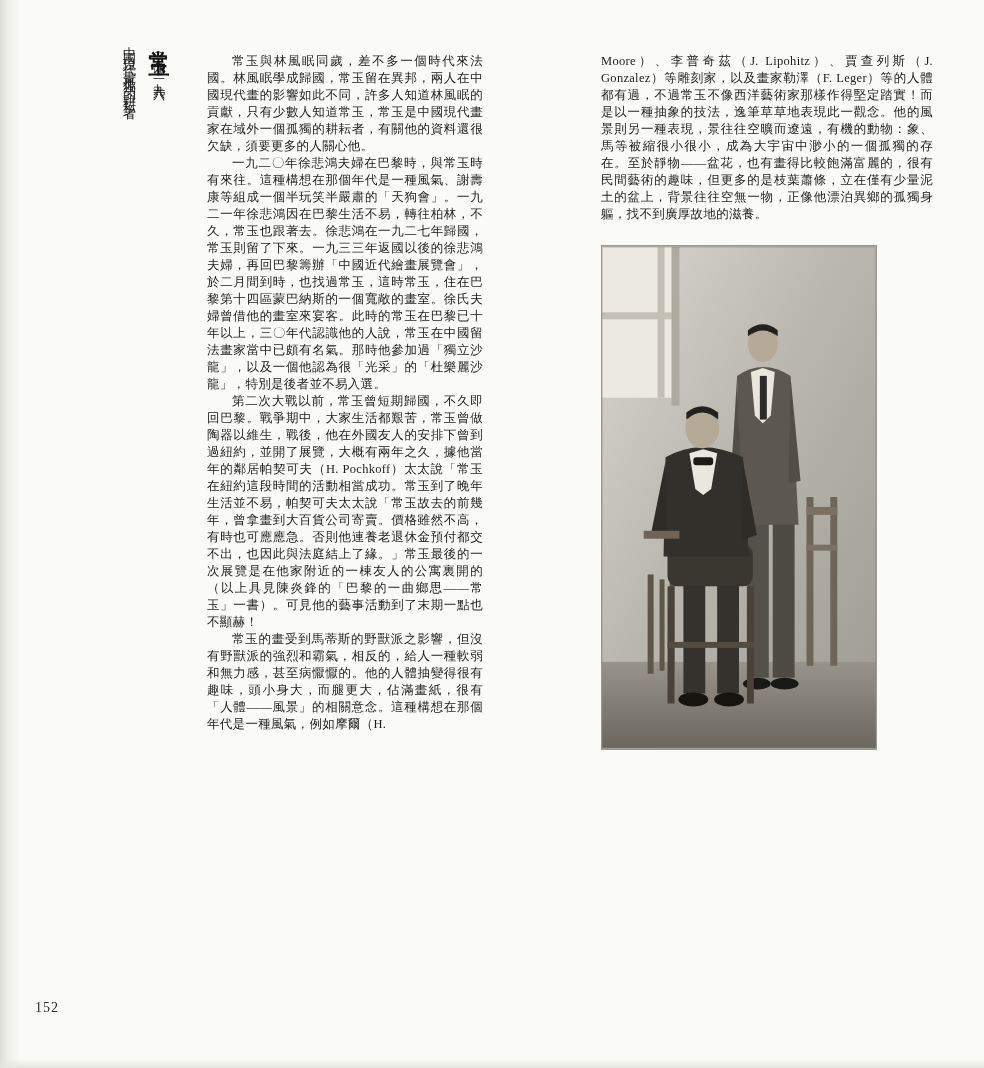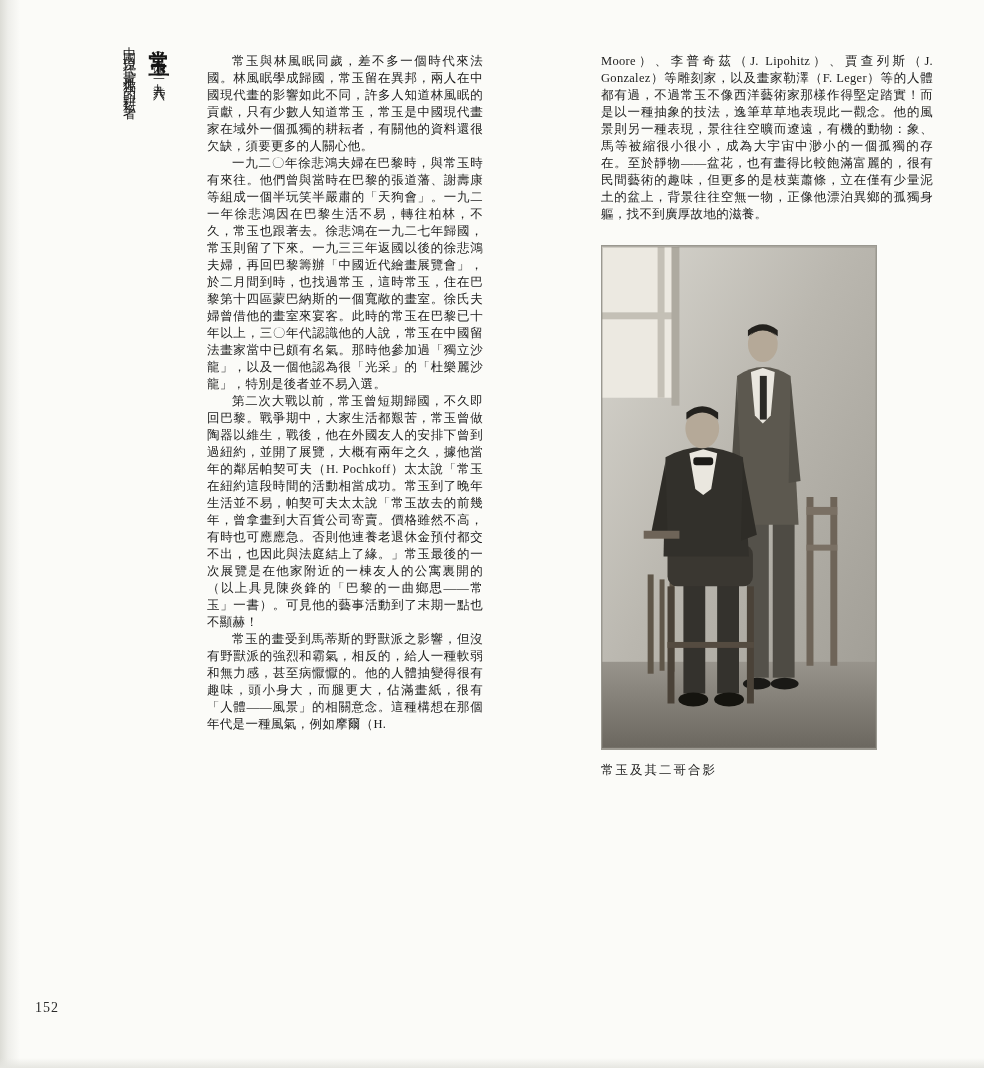--- a/index.html
+++ b/index.html
@@ -86,21 +86,21 @@
 
   <div class="vtitle">
     <div class="vt-line1">
       <span class="vt-name">常玉</span><span class="vt-years">（一九〇〇～一九六六）</span>
     </div>
     <div class="vt-line2">中國現代畫孤獨的耕耘者</div>
   </div>
 
   <div class="col col-left">
     <p>常玉與林風眠同歲，差不多一個時代來法國。林風眠學成歸國，常玉留在異邦，兩人在中國現代畫的影響如此不同，許多人知道林風眠的貢獻，只有少數人知道常玉，常玉是中國現代畫家在域外一個孤獨的耕耘者，有關他的資料還很欠缺，須要更多的人關心他。</p>
-    <p>一九二〇年徐悲鴻夫婦在巴黎時，與常玉時有來往。他們曾與當時在巴黎的張道藩、謝壽康等組成一個半玩笑半嚴肅的「天狗會」。一九二一年徐悲鴻因在巴黎生活不易，轉往柏林，不久，常玉也跟著去。徐悲鴻在一九二七年歸國，常玉則留了下來。一九三三年返國以後的徐悲鴻夫婦，再回巴黎籌辦「中國近代繪畫展覽會」，於二月間到時，也找過常玉，這時常玉，住在巴黎第十四區蒙巴納斯的一個寬敞的畫室。徐氏夫婦曾借他的畫室來宴客。此時的常玉在巴黎已十年以上，三〇年代認識他的人說，常玉在中國留法畫家當中已頗有名氣。那時他參加過「獨立沙龍」，以及一個他認為很「光采」的「杜樂麗沙龍」，特別是後者並不易入選。</p>
+    <p>一九二〇年徐悲鴻夫婦在巴黎時，與常玉時有來往。這種構想在那個年代是一種風氣、謝壽康等組成一個半玩笑半嚴肅的「天狗會」。一九二一年徐悲鴻因在巴黎生活不易，轉往柏林，不久，常玉也跟著去。徐悲鴻在一九二七年歸國，常玉則留了下來。一九三三年返國以後的徐悲鴻夫婦，再回巴黎籌辦「中國近代繪畫展覽會」，於二月間到時，也找過常玉，這時常玉，住在巴黎第十四區蒙巴納斯的一個寬敞的畫室。徐氏夫婦曾借他的畫室來宴客。此時的常玉在巴黎已十年以上，三〇年代認識他的人說，常玉在中國留法畫家當中已頗有名氣。那時他參加過「獨立沙龍」，以及一個他認為很「光采」的「杜樂麗沙龍」，特別是後者並不易入選。</p>
     <p>第二次大戰以前，常玉曾短期歸國，不久即回巴黎。戰爭期中，大家生活都艱苦，常玉曾做陶器以維生，戰後，他在外國友人的安排下曾到過紐約，並開了展覽，大概有兩年之久，據他當年的鄰居帕契可夫（H. Pochkoff）太太說「常玉在紐約這段時間的活動相當成功。常玉到了晚年生活並不易，帕契可夫太太說「常玉故去的前幾年，曾拿畫到大百貨公司寄賣。價格雖然不高，有時也可應應急。否則他連養老退休金預付都交不出，也因此與法庭結上了緣。」常玉最後的一次展覽是在他家附近的一棟友人的公寓裏開的（以上具見陳炎鋒的「巴黎的一曲鄉思——常玉」一書）。可見他的藝事活動到了末期一點也不顯赫！</p>
     <p>常玉的畫受到馬蒂斯的野獸派之影響，但沒有野獸派的強烈和霸氣，相反的，給人一種軟弱和無力感，甚至病懨懨的。他的人體抽變得很有趣味，頭小身大，而腿更大，佔滿畫紙，很有「人體——風景」的相關意念。這種構想在那個年代是一種風氣，例如摩爾（H.</p>
   </div>
 
   <div class="col col-right">
     <p class="no-indent">Moore）、李普奇茲（J. Lipohitz）、賈查列斯（J. Gonzalez）等雕刻家，以及畫家勒澤（F. Leger）等的人體都有過，不過常玉不像西洋藝術家那樣作得堅定踏實！而是以一種抽象的技法，逸筆草草地表現此一觀念。他的風景則另一種表現，景往往空曠而遼遠，有機的動物：象、馬等被縮很小很小，成為大宇宙中渺小的一個孤獨的存在。至於靜物——盆花，也有畫得比較飽滿富麗的，很有民間藝術的趣味，但更多的是枝葉蕭條，立在僅有少量泥土的盆上，背景往往空無一物，正像他漂泊異鄉的孤獨身軀，找不到廣厚故地的滋養。</p>
 
     <figure>
       <div class="photo">
         <svg viewBox="0 0 276 505" width="274" height="503" xmlns="http://www.w3.org/2000/svg">
@@ -172,18 +172,17 @@
             <path d="M85 174 Q101 160 117 174 L117 167 Q101 154 85 167 Z" fill="#23211d"></path>
           </g>
 
           <rect x="66" y="342" width="7" height="118" fill="#4a4238"></rect>
           <rect x="146" y="342" width="7" height="118" fill="#4a4238"></rect>
           <rect x="66" y="398" width="87" height="6" fill="#544b40"></rect>
 
           <rect x="0" y="0" width="276" height="505" fill="none" stroke="#8d8a82" stroke-width="2" opacity="0.35"></rect>
         </svg>
       </div>
-      <figcaption>常玉及其二哥合影</figcaption>
     </figure>
   </div>
 
   <div class="page-number">152</div>
 </div>
 
 </body></html>

